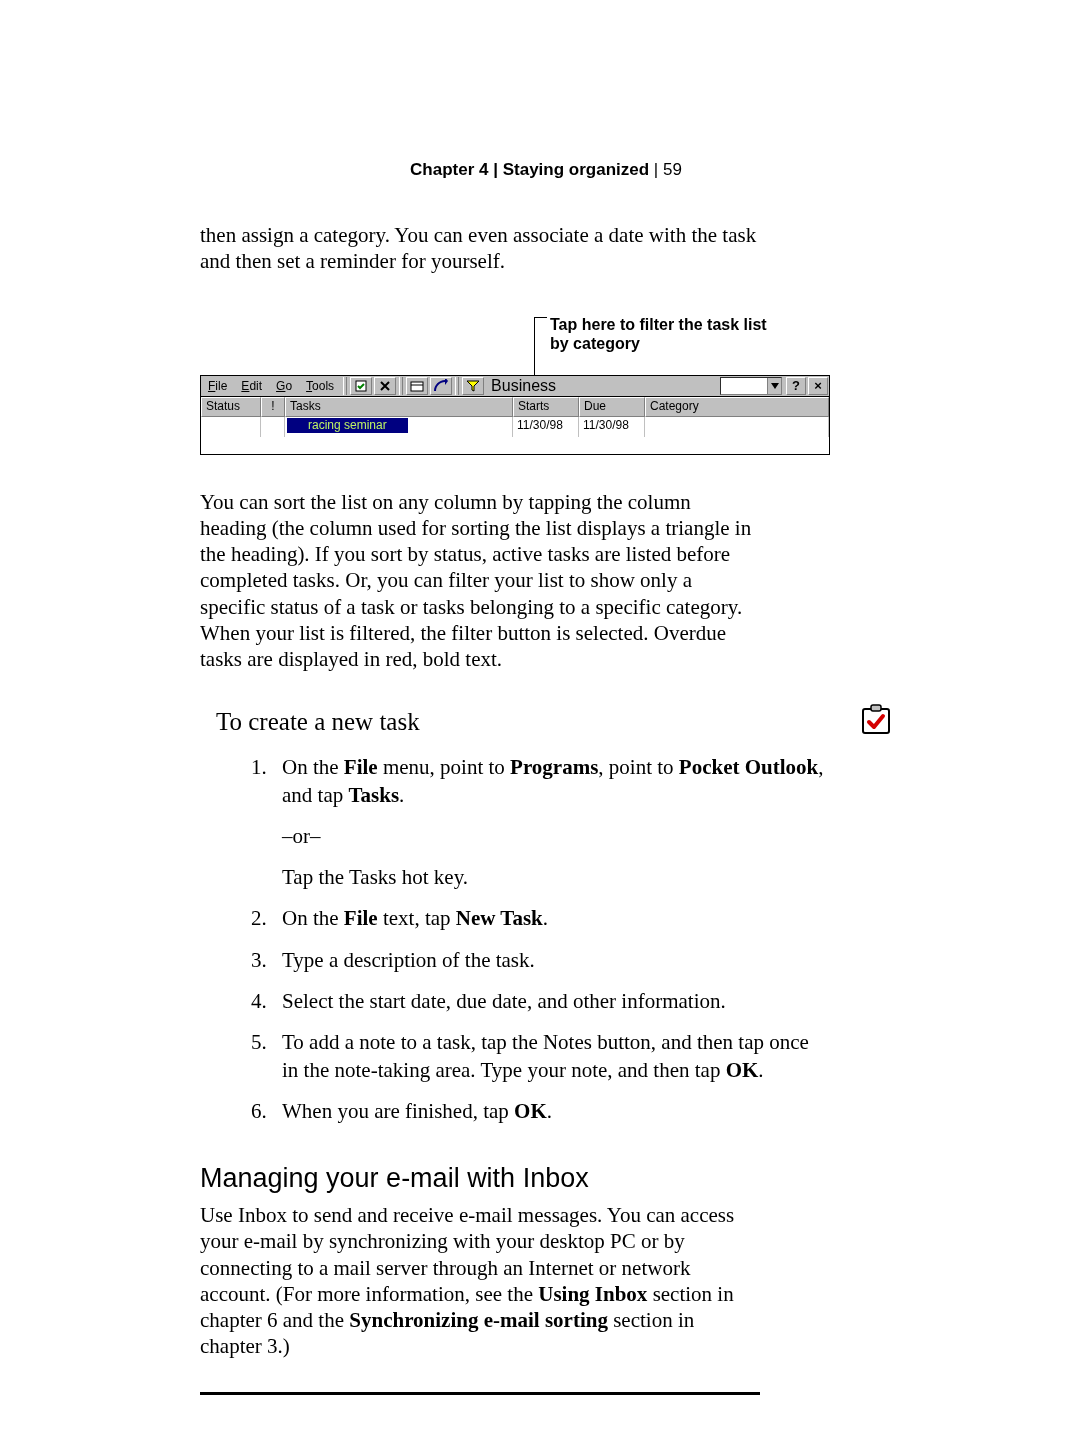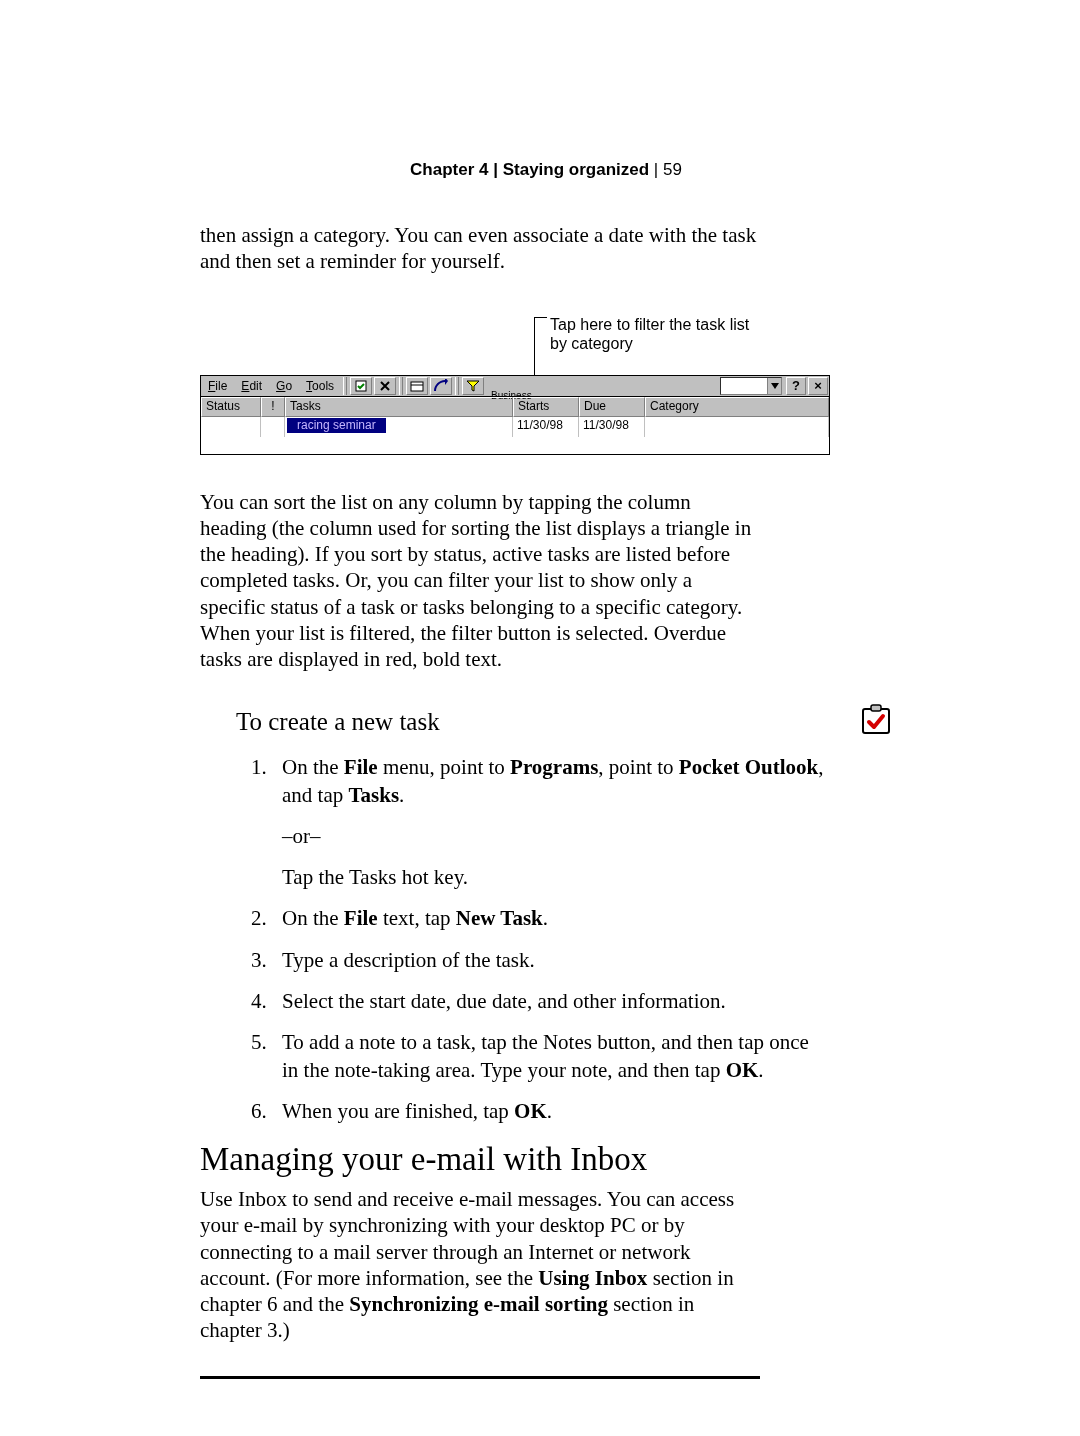--- a/index.html
+++ b/index.html
@@ -35,20 +35,21 @@
     margin-bottom: 14px;
   }
   .callout-text {
     position: absolute;
     left: 350px;
     top: 6px;
     width: 220px;
     font-family: Verdana, Arial, sans-serif;
     font-size: 16px;
     line-height: 1.2;
+    font-weight: bold;
   }
   .callout-line {
     position: absolute;
     left: 334px;
     top: 8px;
     width: 12px;
     height: 64px;
     border-left: 1px solid #000;
     border-top: 1px solid #000;
   }
@@ -89,22 +90,22 @@
     margin: 1px;
     background: #c0c0c0;
     border: 1px solid;
     border-color: #fff #808080 #808080 #fff;
     display: flex;
     align-items: center;
     justify-content: center;
   }
   .tb-btn svg { width: 14px; height: 14px; }
   .filter-label {
-    padding: 12px 6px;
-    font-size: 10px;
+    padding: 2px 6px;
+    font-size: 16px;
     line-height: 16px;
   }
   .spacer { flex: 1; }
   .combo {
     width: 62px;
     margin: 1px 3px;
     background: #fff;
     border: 1px inset #808080;
     position: relative;
   }
@@ -161,22 +162,22 @@
   }
   .cell.status   { width: 60px; }
   .cell.priority { width: 24px; }
   .cell.tasks    { width: 228px; padding: 1px 2px; }
   .cell.starts   { width: 66px; }
   .cell.due      { width: 66px; }
   .cell.category { flex: 1; }
   .sel-task {
     display: inline-block;
     background: #000080;
-    color: #c4b5fd;
-    padding: 0 10px;
+    color: #bef264;
+    padding: 0 21px;
     font-size: 12px;
     line-height: 15px;
   }
   .blank-row {
     height: 18px;
     background: #fff;
     border: 1px solid #000;
     border-top: none;
   }
 
@@ -189,39 +190,39 @@
 
   .proc-head-wrap {
     display: flex;
     align-items: center;
     justify-content: space-between;
     margin-top: 32px;
   }
   .proc-head {
     font-size: 25px;
     font-family: Georgia, serif;
-    margin-left: 36px;
+    margin-left: 16px;
   }
   .proc-icon svg { width: 32px; height: 32px; }
 
   ol.steps {
     font-size: 21px;
     line-height: 1.3;
     padding-left: 72px;
     margin: 14px 0 0 0;
     max-width: 555px;
   }
   ol.steps li { padding-left: 10px; margin-bottom: 14px; }
   ol.steps .sub { margin: 14px 0; }
 
   h2.section {
-    font-family: Liberation Serif, serif;
+    font-family: Liberation Sans, sans-serif;
     font-weight: normal;
-    font-size: 33px;
-    margin: 16px 0 8px 0;
+    font-size: 27px;
+    margin: 38px 0 8px 0;
   }
   .hr {
     border-top: 3px solid #000;
     margin: 32px 0 0 0;
     width: 560px;
   }
 </style>
 </head>
 <body>
 

